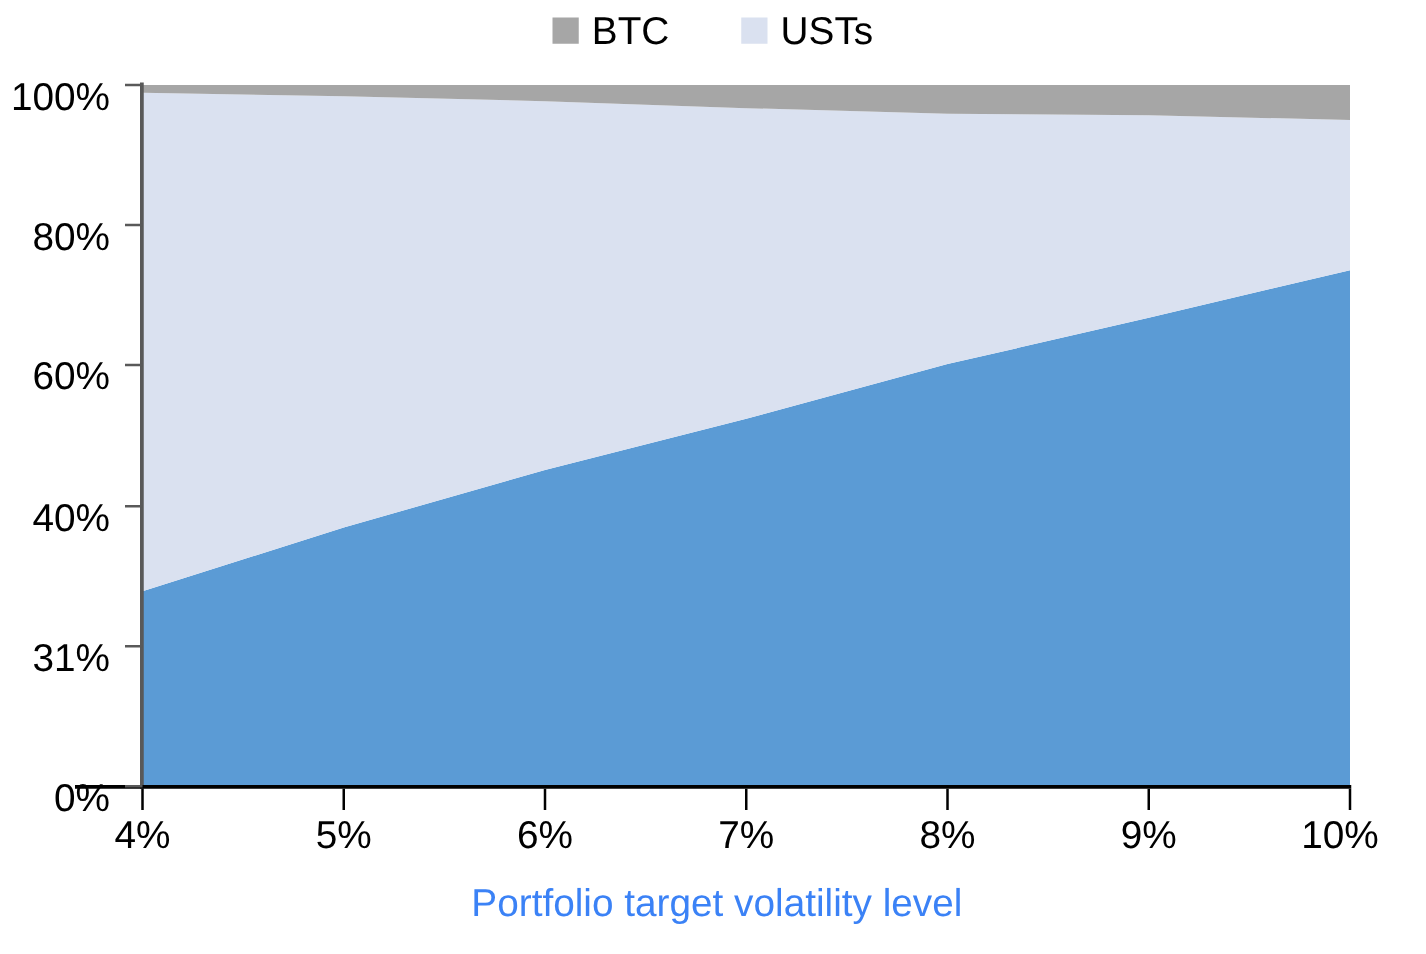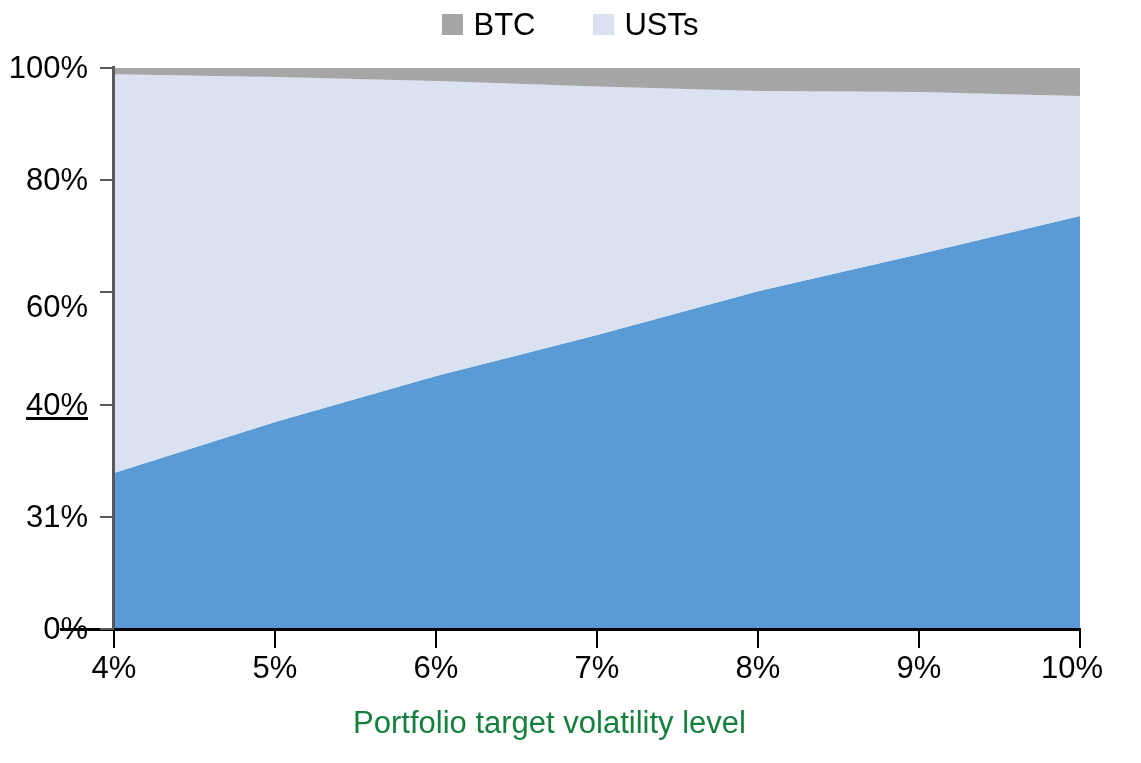--- a/index.html
+++ b/index.html
@@ -37,30 +37,30 @@
   .axis-x-line{
     position:absolute;left:60px;top:628px;width:1021px;height:3px;
     background:#000000;
   }
   .ytick{position:absolute;left:100px;width:14px;height:2px;background:#595959;}
   .xtick{position:absolute;top:631px;width:2px;height:17px;background:#000000;}
 
   .ylabel{
     position:absolute;right:1053px;
     font-size:31px;color:#000000;text-align:right;
-    line-height:1;white-space:nowrap;
+    line-height:1;white-space:nowrap;margin-top:10px;
   }
   .xlabel-tick{
     position:absolute;top:652px;
     font-size:31px;color:#000000;text-align:center;
     line-height:1;white-space:nowrap;transform:translateX(-50%);
   }
   .axis-title{
     position:absolute;left:0;top:707px;width:1099px;
-    text-align:center;font-size:31px;color:#15803d;line-height:1;
+    text-align:center;font-size:31px;color:#3b82f6;line-height:1;padding-left:24px;
   }
 </style>
 </head>
 <body>
 
 <div id="chart-root">
 
   <div class="legend">
     <div class="legend-item">
       <span class="legend-swatch" style="background: rgb(166, 166, 166);"></span>
@@ -82,23 +82,23 @@
 
   <div class="axis-y-line"></div>
   <div class="axis-x-line"></div>
 
   <div id="y-ticks">
       <div class="ytick" style="top: 628px;"></div>
       <div class="ylabel" style="top: 613px;">0%</div>
       <div class="ytick" style="top: 515.8px;"></div>
       <div class="ylabel" style="top: 500.8px;">31%</div>
       <div class="ytick" style="top: 403.6px;"></div>
-      <div class="ylabel" style="top: 388.6px; text-decoration: underline;">40%</div>
+      <div class="ylabel" style="top: 388.6px;">40%</div>
       <div class="ytick" style="top: 291.4px;"></div>
-      <div class="ylabel" style="top: 291px;">60%</div>
+      <div class="ylabel" style="top: 275px;">60%</div>
       <div class="ytick" style="top: 179.2px;"></div>
       <div class="ylabel" style="top: 164.2px; text-align: center;">80%</div>
       <div class="ytick" style="top: 67px;"></div>
       <div class="ylabel" style="top: 52px;">100%</div>
     </div>
   <div id="x-ticks">
       <div class="xtick" style="left: 113px;"></div>
       <div class="xlabel-tick" style="left: 114px;">4%</div>
       <div class="xtick" style="left: 274px;"></div>
       <div class="xlabel-tick" style="left: 275px;">5%</div>

